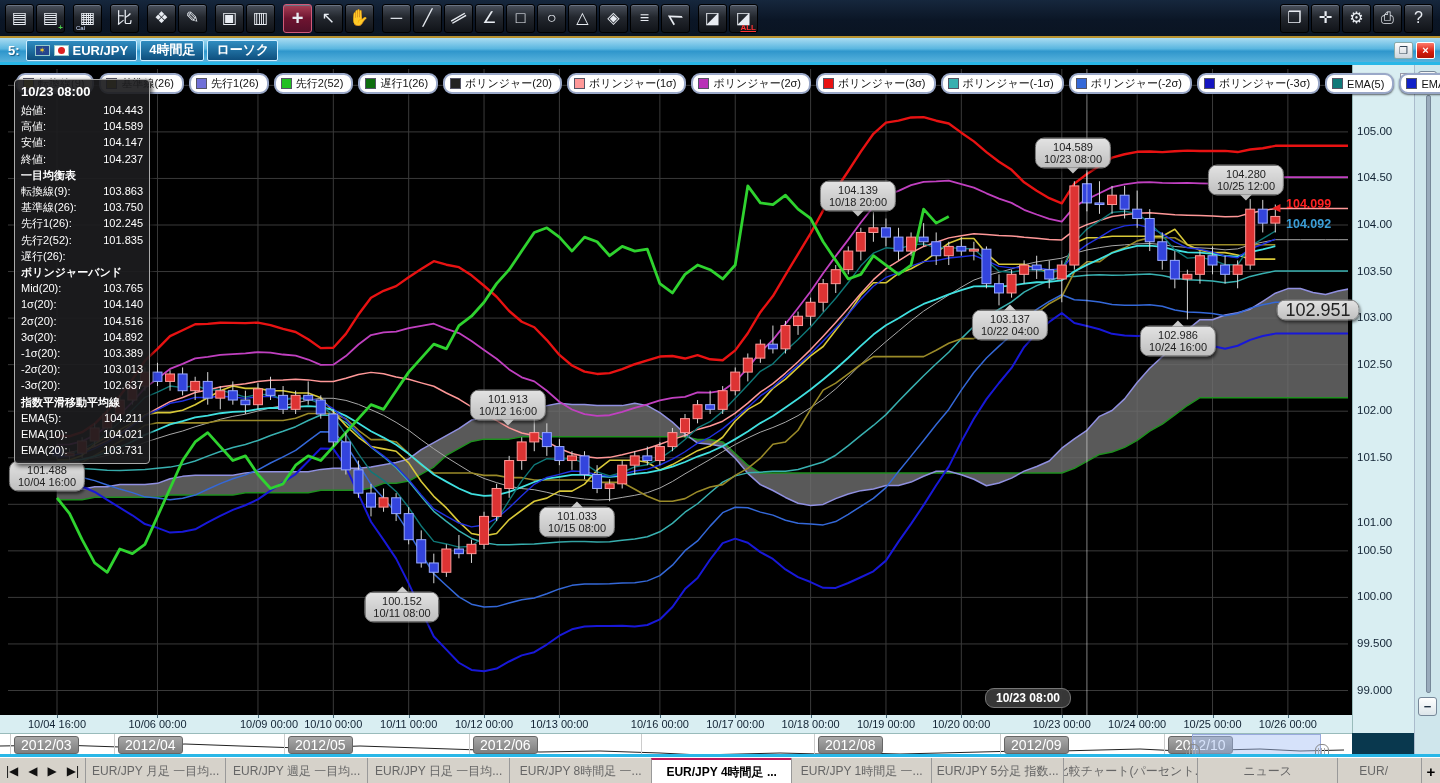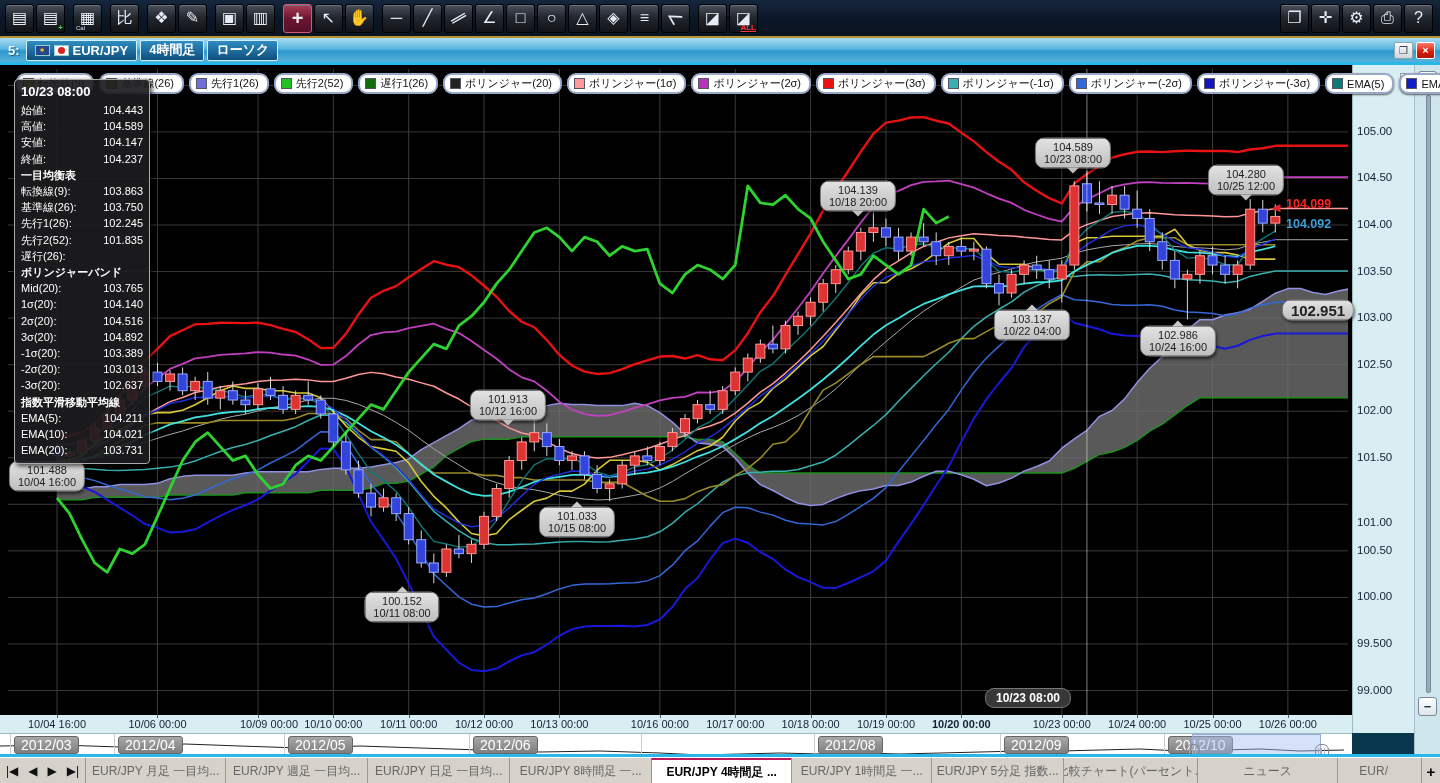--- a/index.html
+++ b/index.html
@@ -82,21 +82,21 @@
     padding:0px 6px;border-radius:3px;border:1px solid #666;white-space:nowrap;}
   .navsel{position:absolute;top:0;height:25px;background:rgba(165,190,245,.45);border:1px solid #99aadd;box-sizing:border-box;}
   .navhandle{position:absolute;bottom:0;width:12px;height:13px;background:linear-gradient(#f2f2f2,#c8c8c8);
     border:1px solid #888;border-radius:6px 6px 2px 2px;cursor:ew-resize;
     background-image:repeating-linear-gradient(90deg,#aaa 0 1px,transparent 1px 3px);background-size:7px 7px;background-position:2px 3px;background-repeat:no-repeat;}
 
   
   .callout{position:absolute;transform:translate(-50%,-50%);background:linear-gradient(#e2e2e2,#bfbfbf);
     border:1px solid #808080;border-radius:9px;color:#222;font-size:11px;line-height:11.5px;
     padding:3px 8px;text-align:center;white-space:nowrap;box-shadow:1px 2px 3px rgba(0,0,0,.55);z-index:4;}
-  .callout.big{font-size:15px;font-weight:bold;line-height:13px;}
+  .callout.big{font-size:18px;font-weight:normal;line-height:13px;}
   .callout .tri{position:absolute;left:50%;margin-left:-6px;width:0;height:0;border-left:6px solid transparent;border-right:6px solid transparent;}
   .callout .tri.up{top:-6px;border-bottom:6px solid #c9c9c9;}
   .callout .tri.down{bottom:-6px;border-top:6px solid #bfbfbf;}
   .xtooltip{position:absolute;transform:translate(-50%,0);background:rgba(58,58,58,.95);color:#fff;
     font-size:12px;font-weight:bold;padding:2px 10px;border-radius:9px;border:1px solid #777;z-index:4;}
   .ptag{position:absolute;font-size:12.5px;font-weight:bold;z-index:4;}
   .ptri{position:absolute;font-size:11px;color:#ee2222;z-index:4;}
 
   
   .tabbar{position:absolute;left:0;top:757px;width:1440px;height:26px;background:#d6d2ca;
@@ -662,21 +662,21 @@
         <div class="xlab" style="left: 559.4px;">10/13 00:00</div>
         <div class="xtickmark" style="left: 659.88px;"></div>
         <div class="xlab" style="left: 659.88px;">10/16 00:00</div>
         <div class="xtickmark" style="left: 735.24px;"></div>
         <div class="xlab" style="left: 735.24px;">10/17 00:00</div>
         <div class="xtickmark" style="left: 810.6px;"></div>
         <div class="xlab" style="left: 810.6px;">10/18 00:00</div>
         <div class="xtickmark" style="left: 885.96px;"></div>
         <div class="xlab" style="left: 885.96px;">10/19 00:00</div>
         <div class="xtickmark" style="left: 961.32px;"></div>
-        <div class="xlab" style="left: 961.32px; font-weight: bold;">10/20 00:00</div>
+        <div class="xlab" style="left: 961.32px;">10/20 00:00</div>
         <div class="xtickmark" style="left: 1061.8px;"></div>
         <div class="xlab" style="left: 1061.8px;">10/23 00:00</div>
         <div class="xtickmark" style="left: 1137.16px;"></div>
         <div class="xlab" style="left: 1137.16px;">10/24 00:00</div>
         <div class="xtickmark" style="left: 1212.52px;"></div>
         <div class="xlab" style="left: 1212.52px;">10/25 00:00</div>
         <div class="xtickmark" style="left: 1287.88px;"></div>
         <div class="xlab" style="left: 1287.88px;">10/26 00:00</div>
       </div>
     <div class="rstrip">
@@ -727,21 +727,21 @@
         <div class="callout" style="left: 577px; top: 457px;">
           <div>101.033</div>
           <div>10/15 08:00</div>
           <i class="tri up"></i>
         </div>
         <div class="callout" style="left: 858px; top: 131px;">
           <div>104.139</div>
           <div>10/18 20:00</div>
           <i class="tri down"></i>
         </div>
-        <div class="callout" style="left: 1032px; top: 260px; border-radius: 7px;">
+        <div class="callout" style="left: 1010px; top: 260px;">
           <div>103.137</div>
           <div>10/22 04:00</div>
           <i class="tri up"></i>
         </div>
         <div class="callout" style="left: 1073px; top: 88px;">
           <div>104.589</div>
           <div>10/23 08:00</div>
           <i class="tri down"></i>
         </div>
         <div class="callout" style="left: 1178px; top: 276px;">

